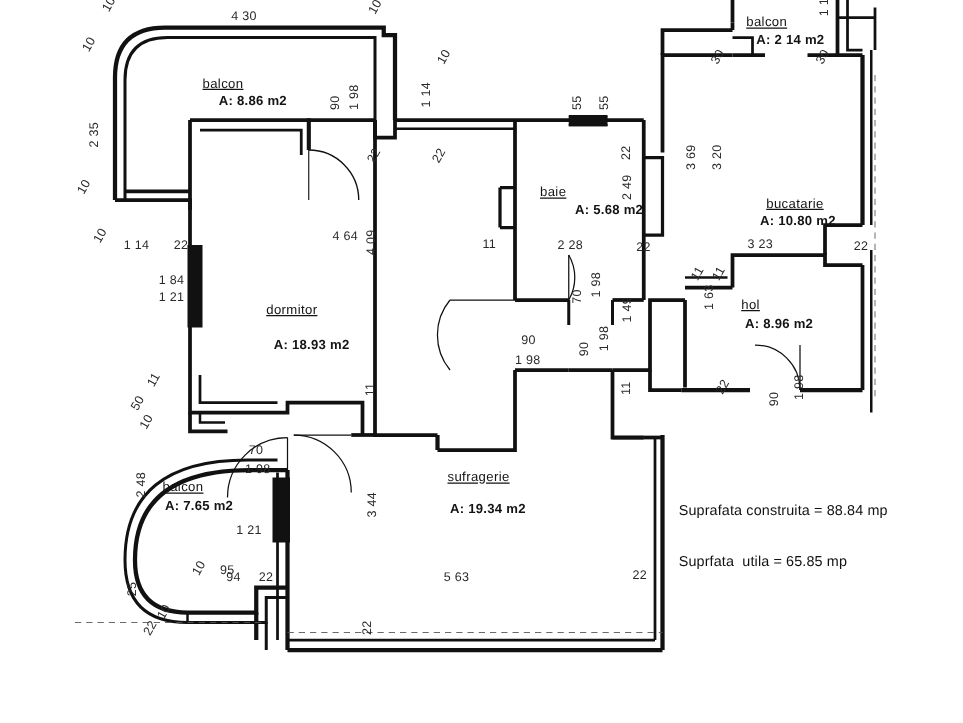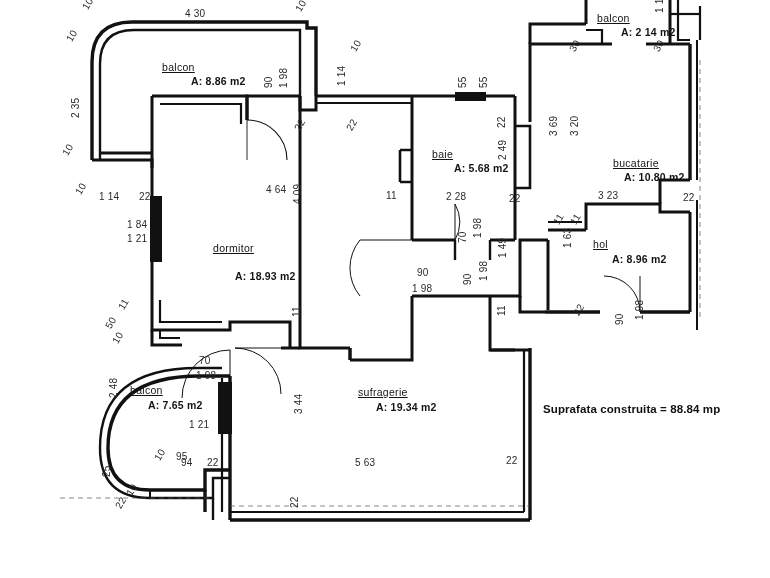--- a/index.html
+++ b/index.html
@@ -34,21 +34,20 @@
   }
   .room-name {
     font-size: 10.5px;
     letter-spacing: 0.3px;
     text-decoration: underline;
   }
   .room-area {
     font-size: 10.5px;
     font-weight: bold;
     letter-spacing: 0.2px;
-    padding-left: 16px;
   }
   .dim {
     font-size: 10px;
     color: #2a2a2a;
     letter-spacing: 0.2px;
   }
   .rot90 {
     transform: rotate(-90deg);
     transform-origin: left top;
   }
@@ -57,21 +56,20 @@
     transform-origin: left top;
   }
   .summary {
     font-size: 11.5px;
     color: #111;
     letter-spacing: 0.1px;
   }
   .summary-line {
     display: block;
     margin-bottom: 3px;
-    font-weight: bold;
   }
 </style>
 </head>
 <body>
 
 <div id="plan-root">
 
   <svg id="plan-svg" viewBox="0 0 770 578">
     <rect x="0" y="0" width="770" height="578" fill="#ffffff"></rect>
 
@@ -202,29 +200,29 @@
     <div class="lbl room-name" style="left:162px; top:62px;">balcon</div>
     <div class="lbl room-area" style="left:175px; top:76px;">A: 8.86 m2</div>
 
     <div class="lbl room-name" style="left:597px; top:13px;">balcon</div>
     <div class="lbl room-area" style="left:605px; top:27px;">A: 2 14 m2</div>
 
     <div class="lbl room-name" style="left:213px; top:243px;">dormitor</div>
     <div class="lbl room-area" style="left:219px; top:271px;text-align:center;">A: 18.93 m2</div>
 
     <div class="lbl room-name" style="left:432px; top:149px;text-align:center;">baie</div>
-    <div class="lbl room-area" style="left:438px; top:163px;">A: 5.68 m2</div>
+    <div class="lbl room-area" style="left:460px; top:163px;">A: 5.68 m2</div>
 
     <div class="lbl room-name" style="left:613px; top:158px;">bucatarie</div>
     <div class="lbl room-area" style="left:608px; top:172px;">A: 10.80 m2</div>
 
     <div class="lbl room-name" style="left:593px; top:239px;">hol</div>
     <div class="lbl room-area" style="left:596px; top:254px;">A: 8.96 m2</div>
 
-    <div class="lbl room-name" style="left:358px; top:387px;">sufragerie</div>
+    <div class="lbl room-name" style="left:358px; top:377px;">sufragerie</div>
     <div class="lbl room-area" style="left:360px; top:402px;">A: 19.34 m2</div>
 
     <div class="lbl room-name" style="left:130px; top:385px;">balcon</div>
     <div class="lbl room-area" style="left:132px; top:400px;">A: 7.65 m2</div>
 
   </div>
 
   <div>
     <div class="lbl dim" style="left:185px; top:8px;">4 30</div>
     <div class="lbl dim rot-tilt" style="left:80px; top:6px;">10</div>
@@ -292,15 +290,16 @@
     <div class="lbl dim rot90" style="left:101px; top:477px;">25</div>
     <div class="lbl dim rot-tilt" style="left:113px; top:505px;">22</div>
     <div class="lbl dim rot-tilt" style="left:124px; top:492px;">10</div>
     <div class="lbl dim rot90" style="left:289px; top:508px;">22</div>
     <div class="lbl dim rot-tilt" style="left:64px; top:38px;">10</div>
     <div class="lbl dim rot-tilt" style="left:60px; top:152px;">10</div>
   </div>
 
   <div class="lbl summary" style="left:543px; top:377px;">
     <span class="summary-line">Suprafata construita = 88.84 mp</span>
+    <span class="summary-line">Suprfata  utila = 65.85 mp</span>
   </div>
 
 </div>
 
 </body></html>

